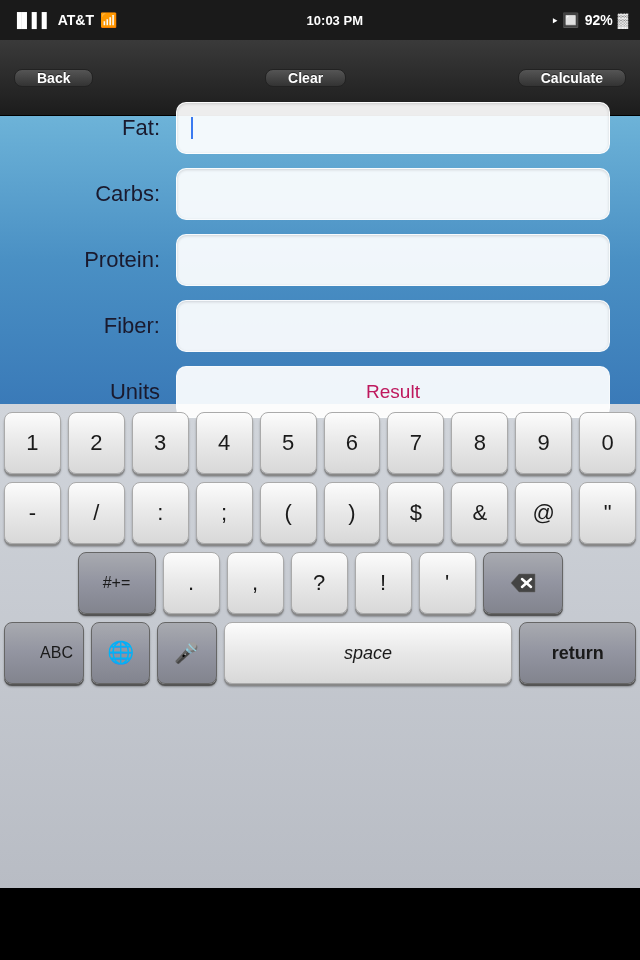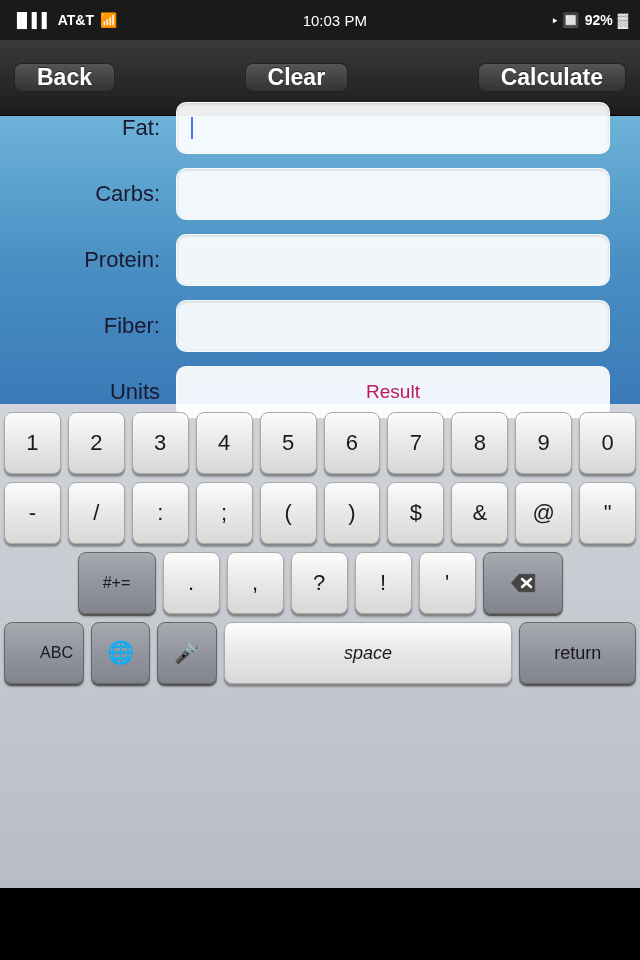--- a/index.html
+++ b/index.html
@@ -18,41 +18,41 @@
       background: #1a1a1a;
       display: flex;
       align-items: center;
       justify-content: space-between;
       padding: 0 12px;
       color: #fff;
       font-size: 15px;
       font-weight: 600;
     }
     .status-left { display: flex; align-items: center; gap: 6px; font-size: 14px; }
-    .status-center { font-size: 15px; font-weight: 400; }
+    .status-center { font-size: 13px; font-weight: 700; }
     .status-right { display: flex; align-items: center; gap: 5px; font-size: 14px; }
 
     
     #nav-bar {
       width: 640px;
       height: 76px;
       background: linear-gradient(to bottom, #3a3a3a, #1c1c1c);
       display: flex;
       align-items: center;
       justify-content: space-between;
       padding: 0 14px;
       border-bottom: 1px solid #000;
     }
     .nav-btn {
       background: linear-gradient(to bottom, #555, #333);
       color: #fff;
       border: 1px solid #222;
       border-radius: 8px;
       padding: 0 22px;
-      font-size: 23px;
+      font-size: 14px;
       font-weight: 600;
       cursor: pointer;
       text-shadow: 0 -1px 0 rgba(0,0,0,0.5);
     }
 
     
     #main-content {
       width: 640px;
       height: 288px;
       background: linear-gradient(to bottom, #6db3d8 0%, #4a90c4 50%, #3a7ab8 100%);
@@ -163,21 +163,21 @@
       max-width: none;
       font-size: 18px;
       font-weight: 400;
       font-style: italic;
     }
 
     .key-return {
       flex: 2;
       max-width: none;
       font-size: 18px;
-      font-weight: 400;
+      font-weight: 700;
     }
 
     .key-abc {
       flex: 1;
       max-width: 80px;
       font-size: 16px;
       padding-left: 25px;
     }
 
     .key-globe {

